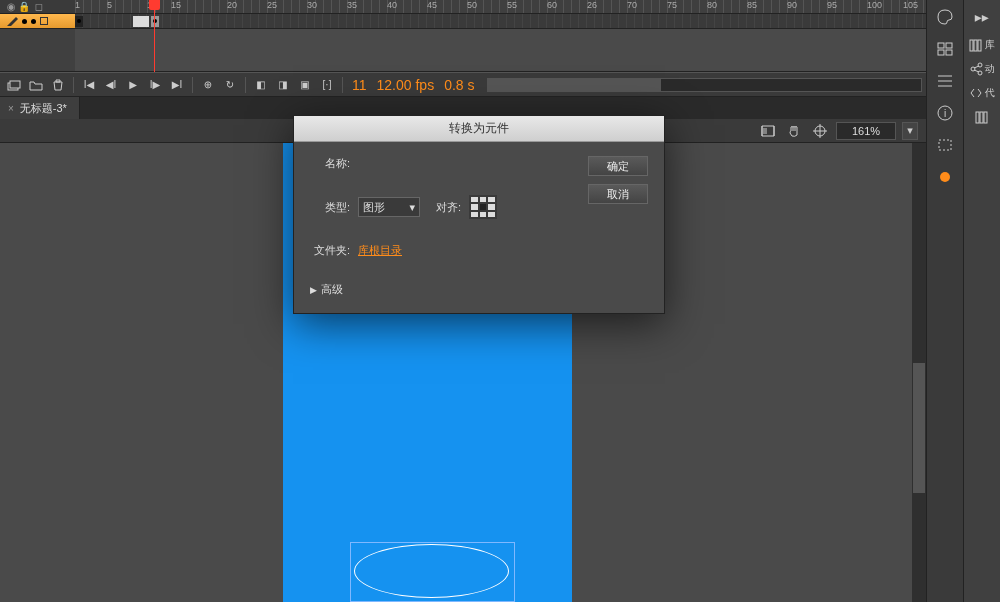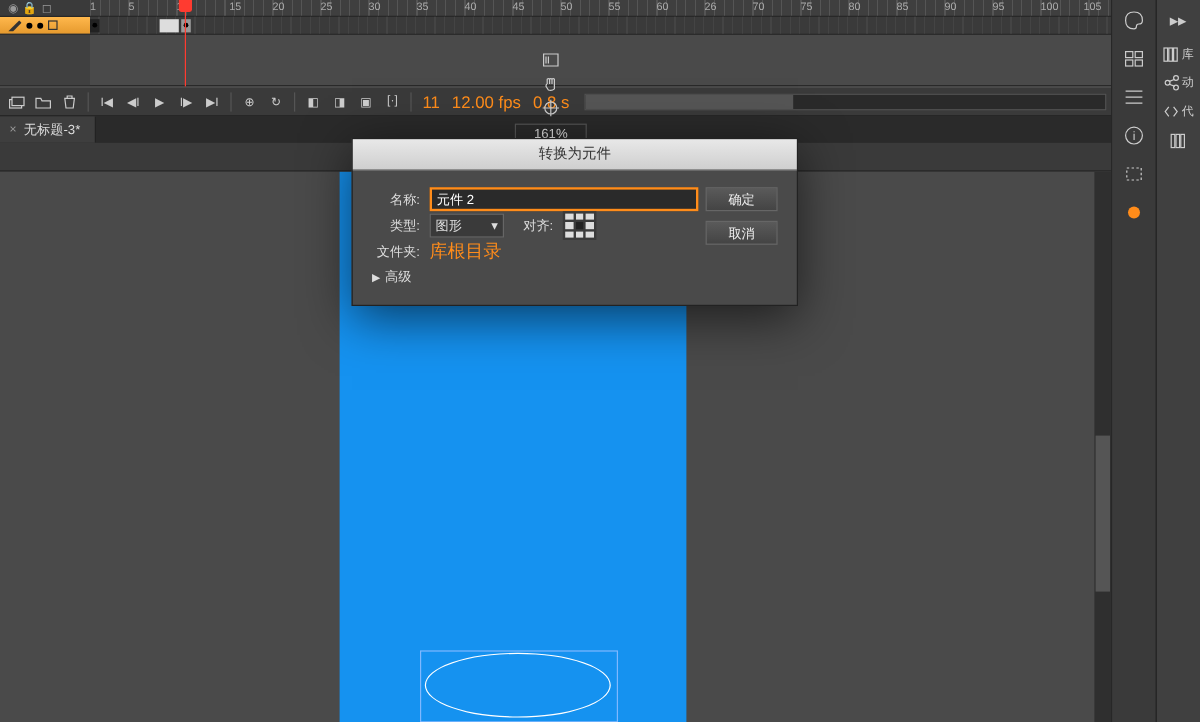--- a/index.html
+++ b/index.html
@@ -37,21 +37,21 @@
 .tl-num { color: #ff8c1a; font-size: 14px; padding: 0 4px; }
 .tl-scroll { flex: 1; height: 14px; background: #2a2a2a; margin-left: 6px; position: relative; border: 1px solid #555; }
 .tl-scroll .thumb { position: absolute; left: 0; top: 0; width: 40%; height: 100%; background: #555; }
 
 
 .doc-tabs { height: 22px; background: #2a2a2a; display: flex; align-items: center; }
 .doc-tab { height: 100%; background: #3e3e3e; padding: 0 12px 0 8px; display: flex; align-items: center; gap: 6px; font-size: 11px; color: #ddd; border-right: 1px solid #222; }
 .doc-tab .x { font-size: 10px; color: #999; cursor: pointer; }
 
 
-.stage-header { height: 24px; background: #3a3a3a; border-bottom: 1px solid #222; display: flex; align-items: center; justify-content: flex-end; padding-right: 8px; gap: 6px; flex-direction: column; }
+.stage-header { height: 24px; background: #3a3a3a; border-bottom: 1px solid #222; display: flex; align-items: center; justify-content: flex-end; padding-right: 8px; gap: 6px; }
 .stage-header .zoom { width: 60px; height: 18px; background: #2a2a2a; border: 1px solid #555; color: #ddd; font-size: 11px; text-align: center; line-height: 16px; }
 .stage-header .icn { width: 20px; height: 18px; display: flex; align-items: center; justify-content: center; color: #ccc; cursor: pointer; }
 .stage-header .dd { width: 16px; height: 18px; background: #444; border: 1px solid #555; display:flex; align-items:center; justify-content:center; }
 
 
 .stage-wrap { position: relative; height: 459px; background: #4a4a4a; overflow: hidden; }
 .canvas-rect { position: absolute; left: 283px; top: 0; width: 289px; height: 460px; background: #1592f0; }
 .sel-box { position: absolute; left: 350px; top: 542px; transform: translateY(-143px); width: 165px; height: 60px; border: 1px solid #7fb8ff; }
 .ellipse { position: absolute; left: 354px; bottom: 4px; width: 155px; height: 54px; border: 1px solid #fff; border-radius: 50%; }
 .vscroll { position: absolute; right: 0; top: 0; width: 14px; height: 100%; background: #2f2f2f; }
@@ -65,51 +65,51 @@
 .strip-icn.accent{ color:#ff8c1a }
 .strip-label { font-size: 10px; color: #ccc; }
 
 
 .main { position: absolute; left: 0; top: 0; right: 74px; height: 602px; display: flex; flex-direction: column; }
 
 
 .dialog { position: absolute; left: 293px; top: 115px; width: 372px; background: #4a4a4a; box-shadow: 0 10px 40px rgba(0,0,0,.6); z-index: 100; border: 1px solid #222; }
 .dlg-title { height: 26px; background: linear-gradient(#e8e8e8,#cfcfcf); color: #333; display: flex; align-items: center; justify-content: center; font-size: 12px; border-bottom: 1px solid #999; }
 .dlg-body { padding: 14px 16px 16px; position: relative; }
-.dlg-row { display: flex; align-items: center; margin-bottom: 0; gap: 8px; }
+.dlg-row { display: flex; align-items: center; margin-bottom: 24px; gap: 8px; }
 .dlg-label { width: 40px; text-align: right; color: #ddd; font-size: 11px; }
 .dlg-input { flex: 1; height: 20px; background: #2a2a2a; border: 2px solid #ff8c1a; color: #fff; font-size: 11px; padding: 0 4px; outline: none; width: 180px; max-width: 224px; }
 .dlg-select { width: 62px; height: 20px; background: #3a3a3a; border: 1px solid #666; color: #ddd; font-size: 11px; display: flex; align-items: center; justify-content: space-between; padding: 0 4px; }
 .dlg-reggrid { width: 28px; height: 24px; background: #3a3a3a; display: grid; grid-template-columns: repeat(3,1fr); grid-template-rows: repeat(3,1fr); gap: 2px; padding: 2px; }
 .dlg-reggrid span { background: #ddd; }
 .dlg-btn { position: absolute; right: 16px; width: 60px; height: 20px; background: linear-gradient(#5a5a5a,#444); border: 1px solid #666; color: #eee; font-size: 11px; display: flex; align-items: center; justify-content: center; cursor: pointer; }
 .dlg-btn.ok { top: 14px; font-family: Liberation Mono, monospace; }
 .dlg-btn.cancel { top: 42px; }
-.dlg-link { color: #ff8c1a; font-size: 15px; cursor: pointer; }
+.dlg-link { color: #ff8c1a; text-decoration: underline; font-size: 11px; cursor: pointer; }
 .dlg-adv { display: flex; align-items: center; gap: 4px; color: #ddd; font-size: 11px; cursor: pointer; margin-top: 4px; }
 .dlg-adv .tri { font-size: 9px; }
 
 svg { display: block; }
 </style>
 </head>
 <body>
 
 <div class="main">
 
   <div class="ruler">
     <div class="ruler-head">
       <span>◉</span>
       <span>🔒</span>
       <span>◻</span>
     </div>
     <div class="ruler-ticks">
       <span class="tick-label" style="left:0px">1</span>
       <span class="tick-label" style="left:32px">5</span>
       <span class="tick-label" style="left:72px">10</span>
-      <span class="tick-label" style="left:116px">15</span>
+      <span class="tick-label" style="left:96px">15</span>
       <span class="tick-label" style="left:152px">20</span>
       <span class="tick-label" style="left:192px">25</span>
       <span class="tick-label" style="left:232px">30</span>
       <span class="tick-label" style="left:272px">35</span>
       <span class="tick-label" style="left:312px">40</span>
       <span class="tick-label" style="left:352px">45</span>
       <span class="tick-label" style="left:392px">50</span>
       <span class="tick-label" style="left:432px">55</span>
       <span class="tick-label" style="left:472px">60</span>
       <span class="tick-label" style="left:512px">26</span>
@@ -298,21 +298,20 @@
 </div>
 
 <div class="dialog">
   <div class="dlg-title">转换为元件</div>
   <div class="dlg-body">
     <div class="dlg-btn ok">确定</div>
     <div class="dlg-btn cancel">取消</div>
 
     <div class="dlg-row">
       <div class="dlg-label">名称:</div>
-      <input class="dlg-input" value="元件 2" style="">
     </div>
 
     <div class="dlg-row">
       <div class="dlg-label">类型:</div>
       <div class="dlg-select">
         <span>图形</span>
         <span>▾</span>
       </div>
       <div class="dlg-label" style="width:auto;margin-left:8px">对齐:</div>
       <div class="dlg-reggrid">

